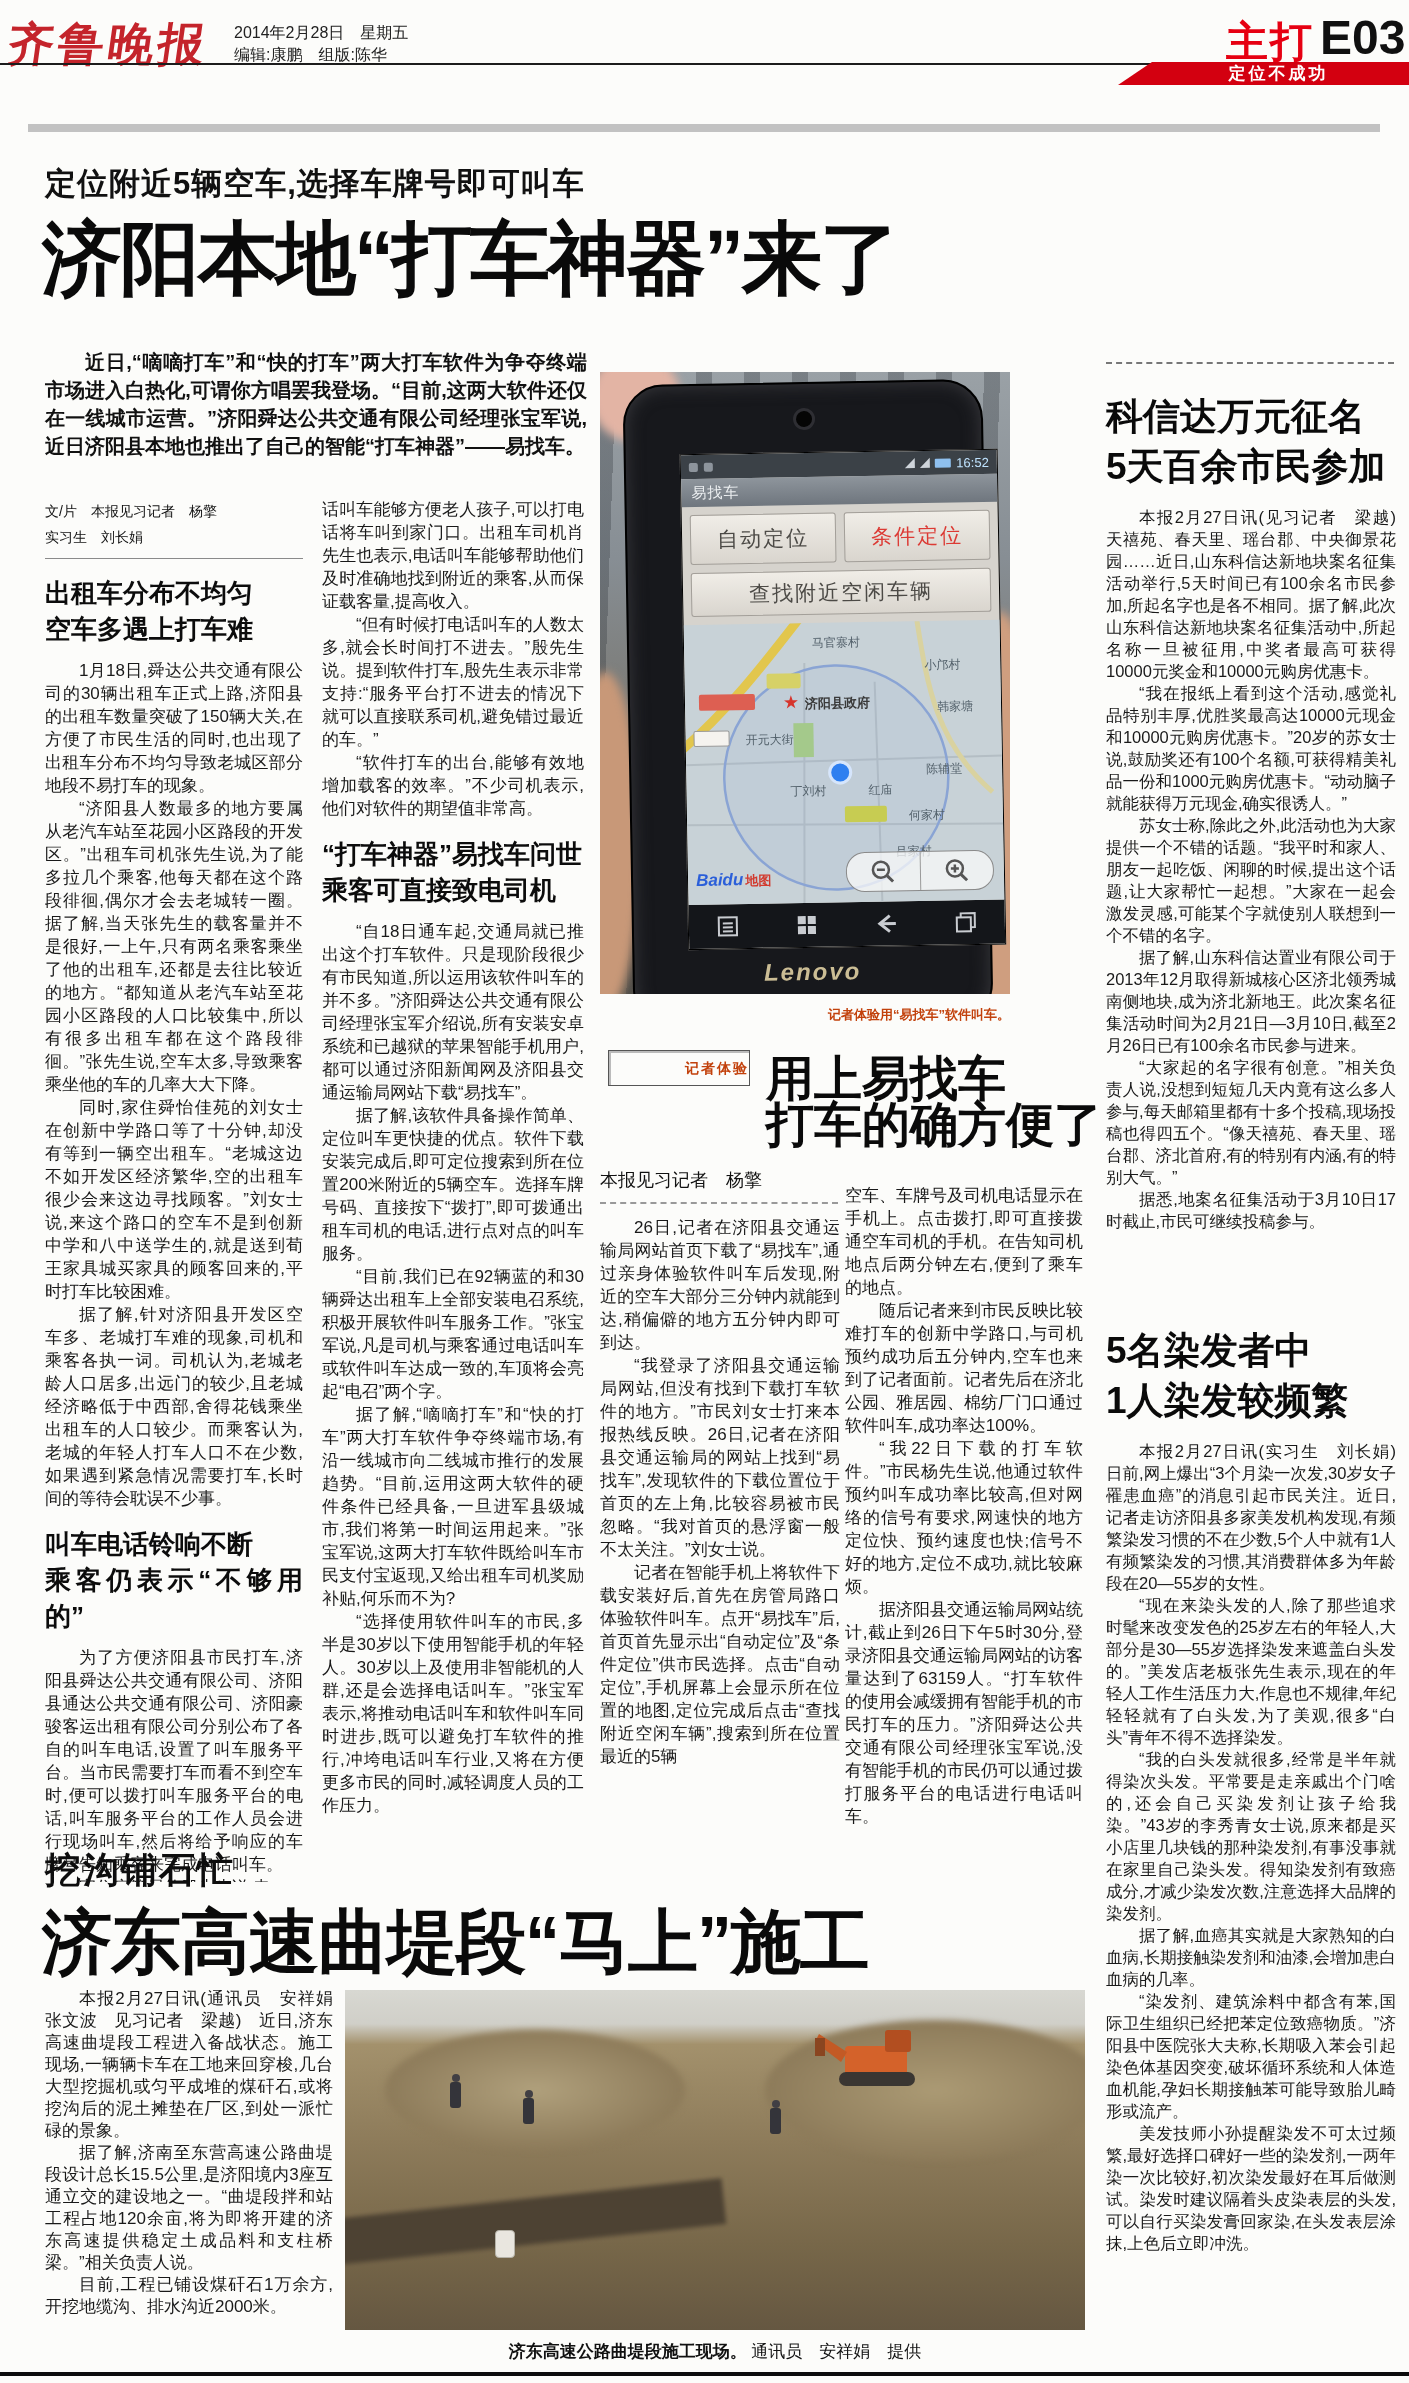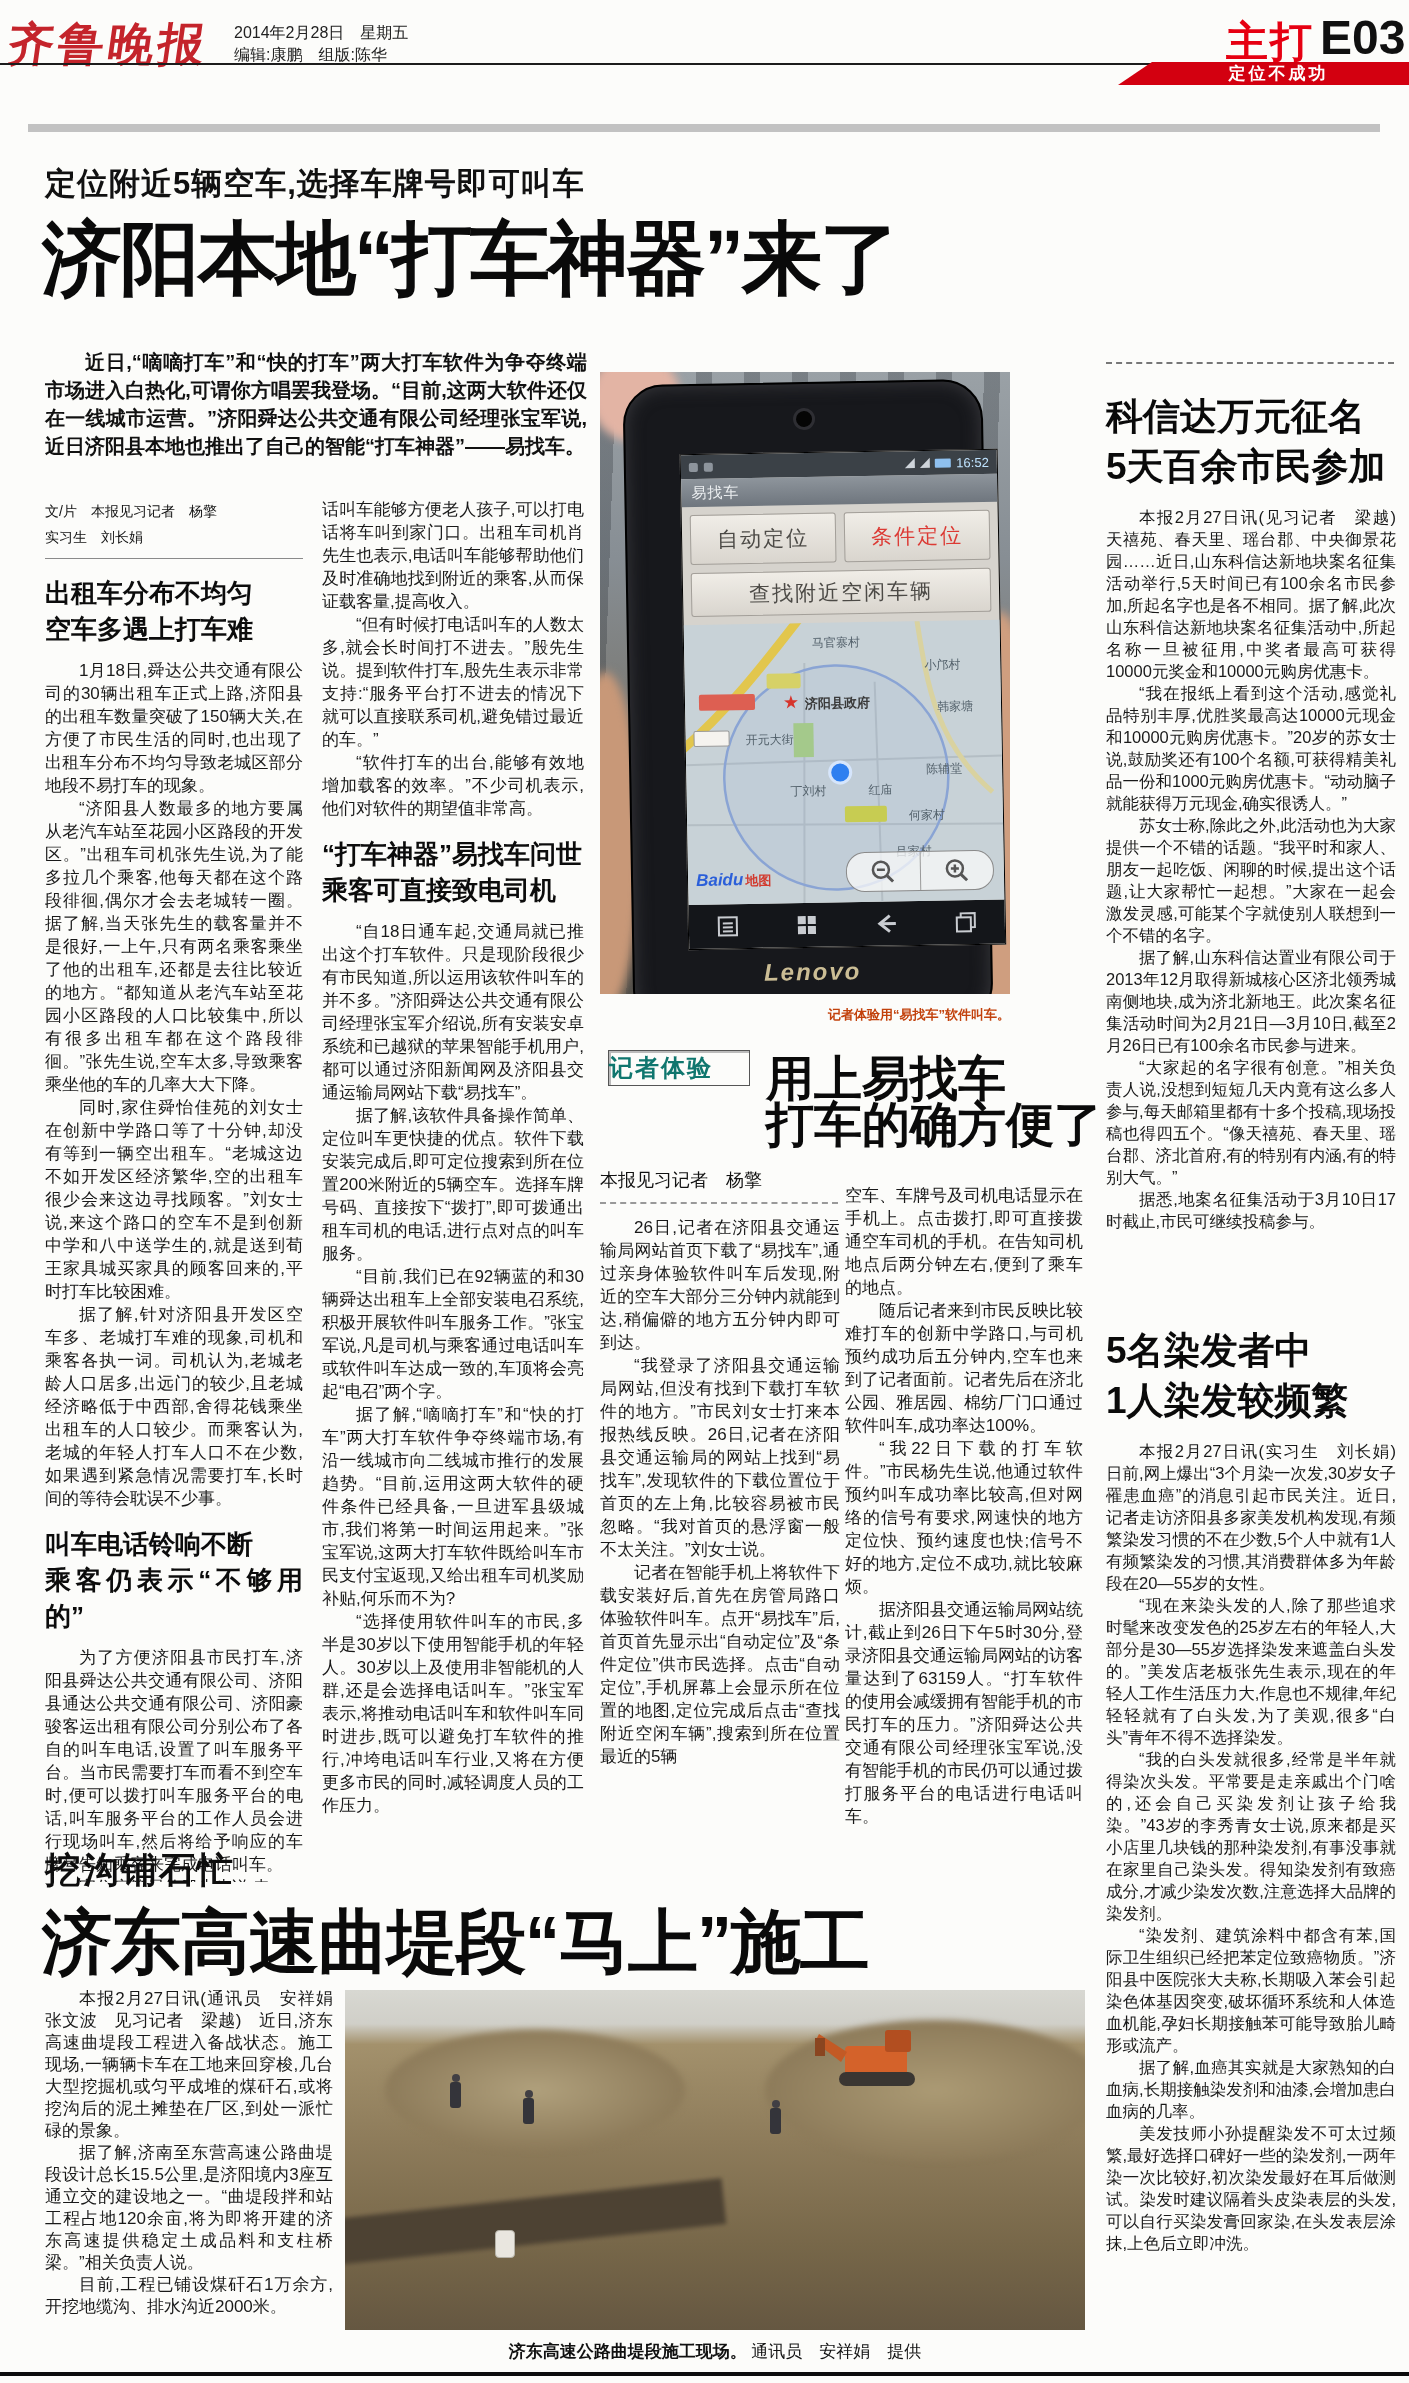--- a/index.html
+++ b/index.html
@@ -80,22 +80,22 @@
       border-radius:19px;background:rgba(250,250,250,.75);display:flex;}
   .m-zoom div{flex:1;display:flex;align-items:center;justify-content:center;}
   .m-zoom div:first-child{border-right:1px solid #9a9a9a;}
   .p-nav{height:44px;background:#14161a;display:flex;align-items:center;justify-content:space-around;}
   .p-brand{position:absolute;left:0;width:100%;top:574px;text-align:center;color:#cbbd95;
       font-size:24px;font-weight:bold;font-style:italic;letter-spacing:2px;}
   .photo1-caption{left:600px;top:1006px;width:410px;text-align:right;font-size:13px;font-weight:600;color:#c2410c;}
 
   
   .exp-tag{left:608px;top:1050px;width:140px;height:34px;border:1px solid #555;
-      box-shadow:2px 2px 0 #bbb inset;text-align:left;line-height:34px;font-size:24px;
-      font-weight:bold;letter-spacing:2px;color:#0f766e;}
+      box-shadow:2px 2px 0 #bbb inset;text-align:right;line-height:34px;font-size:14px;
+      font-weight:bold;letter-spacing:2px;color:#c2410c;}
   .exp-title{left:766px;top:1056px;font-size:48px;font-weight:800;line-height:46px;color:#0a0a0a;}
   .exp-title span{display:block;}
   .exp-byline{left:600px;top:1168px;width:238px;font-size:18px;color:#111;
       border-bottom:2px dashed #999;padding-bottom:10px;}
   .exp-colA{left:600px;top:1216px;width:240px;height:664px;}
   .exp-colB{left:845px;top:1184px;width:238px;height:696px;}
 
   
   .sb-dash{left:1106px;top:362px;width:288px;border-top:2px dashed #777;height:0;}
   .sb-title{left:1106px;width:292px;font-size:37px;font-weight:800;line-height:50px;color:#0a0a0a;}
@@ -333,22 +333,22 @@
   </div>
   <div class="abs sb-title sb-t2">
     <span style="display:block">5名染发者中</span>
     <span style="display:block">1人染发较频繁</span>
   </div>
   <div class="abs sb-col sb-c2">
     <div>
         <p class="para">本报2月27日讯(实习生　刘长娟)　日前,网上爆出“3个月染一次发,30岁女子罹患血癌”的消息引起市民关注。近日,记者走访济阳县多家美发机构发现,有频繁染发习惯的不在少数,5个人中就有1人有频繁染发的习惯,其消费群体多为年龄段在20—55岁的女性。</p>
         <p class="para">“现在来染头发的人,除了那些追求时髦来改变发色的25岁左右的年轻人,大部分是30—55岁选择染发来遮盖白头发的。”美发店老板张先生表示,现在的年轻人工作生活压力大,作息也不规律,年纪轻轻就有了白头发,为了美观,很多“白头”青年不得不选择染发。</p>
         <p class="para">“我的白头发就很多,经常是半年就得染次头发。平常要是走亲戚出个门啥的,还会自己买染发剂让孩子给我染。”43岁的李秀青女士说,原来都是买小店里几块钱的那种染发剂,有事没事就在家里自己染头发。得知染发剂有致癌成分,才减少染发次数,注意选择大品牌的染发剂。</p>
+        <p class="para">据了解,血癌其实就是大家熟知的白血病,长期接触染发剂和油漆,会增加患白血病的几率。</p>
         <p class="para">“染发剂、建筑涂料中都含有苯,国际卫生组织已经把苯定位致癌物质。”济阳县中医院张大夫称,长期吸入苯会引起染色体基因突变,破坏循环系统和人体造血机能,孕妇长期接触苯可能导致胎儿畸形或流产。</p>
-        <p class="para">据了解,血癌其实就是大家熟知的白血病,长期接触染发剂和油漆,会增加患白血病的几率。</p>
         <p class="para">美发技师小孙提醒染发不可太过频繁,最好选择口碑好一些的染发剂,一两年染一次比较好,初次染发最好在耳后做测试。染发时建议隔着头皮染表层的头发,可以自行买染发膏回家染,在头发表层涂抹,上色后立即冲洗。</p>
       </div>
   </div>
 
   <div class="abs b-kicker">挖沟铺石忙</div>
   <div class="abs b-headline">济东高速曲堤段“马上”施工</div>
   <div class="abs col b-col" style="font-size:17px;line-height:22px">
     <div>
         <p class="para">本报2月27日讯(通讯员　安祥娟　张文波　见习记者　梁越)　近日,济东高速曲堤段工程进入备战状态。施工现场,一辆辆卡车在工地来回穿梭,几台大型挖掘机或匀平成堆的煤矸石,或将挖沟后的泥土摊垫在厂区,到处一派忙碌的景象。</p>
         <p class="para">据了解,济南至东营高速公路曲堤段设计总长15.5公里,是济阳境内3座互通立交的建设地之一。“曲堤段拌和站工程占地120余亩,将为即将开建的济东高速提供稳定土成品料和支柱桥梁。”相关负责人说。</p>

